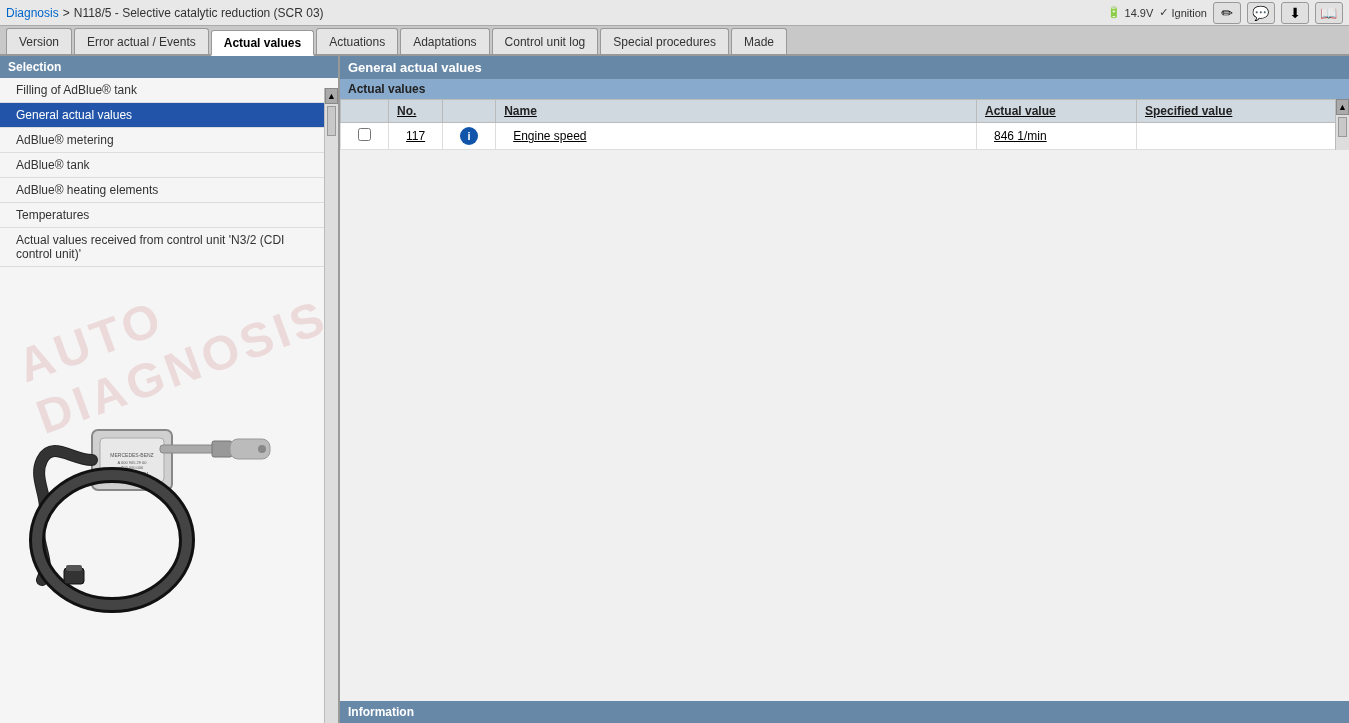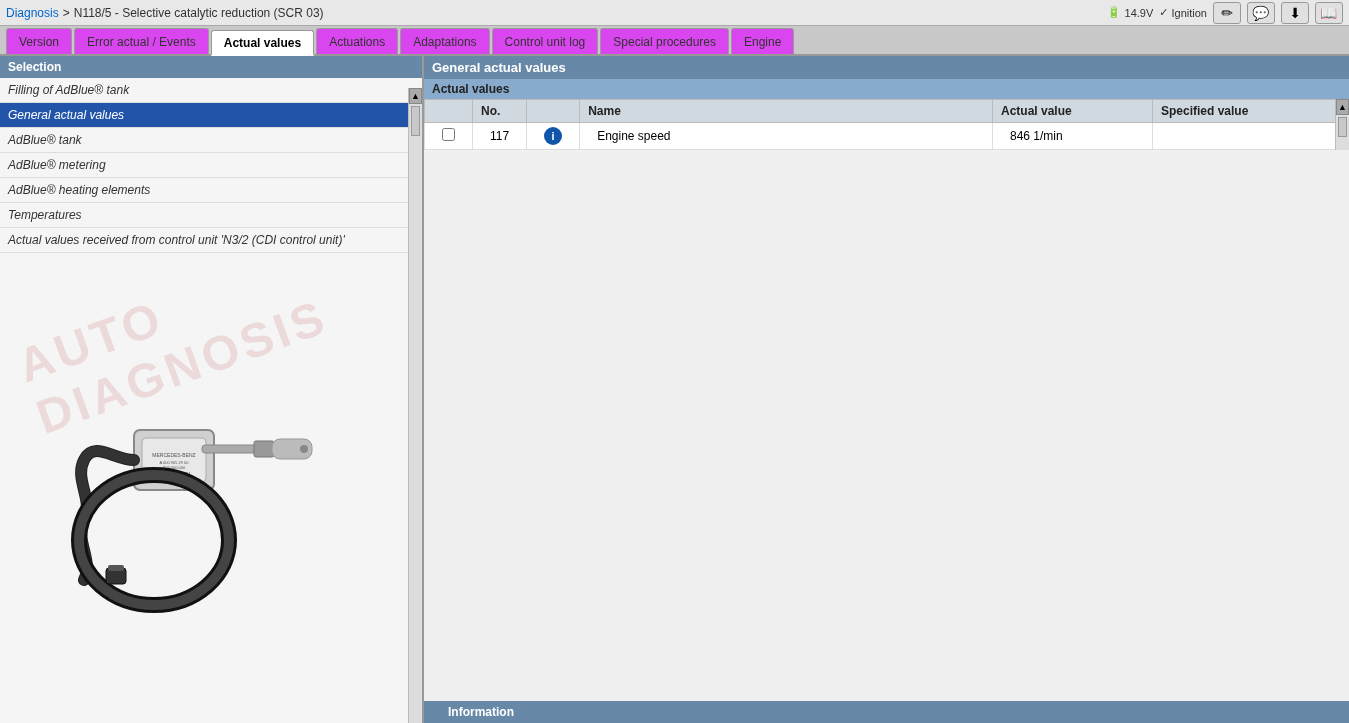--- a/index.html
+++ b/index.html
@@ -72,21 +72,21 @@
       background: #c8c8c8;
       display: flex;
       align-items: flex-end;
       padding: 0 6px;
       height: 30px;
       border-bottom: 2px solid #999;
       gap: 2px;
     }
     .tab {
       padding: 4px 12px;
-      background: #d946ef;
+      background: #e5e5e5;
       border: 1px solid #999;
       border-bottom: none;
       cursor: pointer;
       font-size: 12px;
       color: #333;
       border-radius: 3px 3px 0 0;
       height: 26px;
       display: flex;
       align-items: center;
     }
@@ -99,47 +99,46 @@
     }
 
     
     .main-area {
       display: flex;
       height: calc(723px - 26px - 30px);
     }
 
     
     .left-panel {
-      width: 424px;
+      width: 340px;
       background: #f5f5f5;
       border-right: 2px solid #999;
       display: flex;
       flex-direction: column;
       overflow: hidden;
       position: relative;
     }
     .left-panel-header {
       background: #6888a8;
       color: white;
       padding: 4px 8px;
       font-weight: bold;
       font-size: 12px;
     }
     .selection-list {
       flex: 1;
       overflow-y: auto;
       position: relative;
     }
     .selection-item {
-      padding: 5px 8px;
+      padding: 5px 16px;
       cursor: pointer;
       border-bottom: 1px solid #ddd;
       font-size: 12px;
       color: #333;
-      font-style: italic;
     }
     .selection-item.active {
       background: #2255aa;
       color: white;
     }
 
     
     .right-panel {
       flex: 1;
       background: #f0f0f0;
@@ -223,21 +222,21 @@
       flex: 1;
       position: relative;
       overflow: hidden;
       background: white;
     }
 
     
     .info-bar {
       background: #6888a8;
       color: white;
-      padding: 4px 24px;
+      padding: 4px 8px;
       font-weight: bold;
       font-size: 12px;
     }
 
     
     .watermark {
       position: absolute;
       font-size: 72px;
       font-weight: bold;
       color: rgba(180,40,40,0.13);
@@ -245,20 +244,21 @@
       transform: rotate(-20deg);
       white-space: nowrap;
       letter-spacing: 4px;
       z-index: 5;
     }
 
     .right-content {
       flex: 1;
       position: relative;
       overflow: hidden;
+      text-decoration: underline;
     }
   </style>
 </head>
 <body>
 
 <div class="top-bar">
   <div class="breadcrumb">
     <a>Diagnosis</a>
     <span>&gt;</span>
     <span>N118/5 - Selective catalytic reduction (SCR 03)</span>
@@ -280,34 +280,34 @@
 </div>
 
 <div class="tabs-bar">
   <div class="tab">Version</div>
   <div class="tab">Error actual / Events</div>
   <div class="tab active">Actual values</div>
   <div class="tab">Actuations</div>
   <div class="tab">Adaptations</div>
   <div class="tab">Control unit log</div>
   <div class="tab">Special procedures</div>
-  <div class="tab">Engine</div>
+  <div class="tab">Made</div>
 </div>
 
 <div class="main-area">
 
   <div class="left-panel">
     <div class="left-panel-header">
       <span>Selection</span>
     </div>
     <div class="selection-list">
       <div class="selection-item">Filling of AdBlue® tank</div>
       <div class="selection-item active">General actual values</div>
+      <div class="selection-item">AdBlue® metering</div>
       <div class="selection-item">AdBlue® tank</div>
-      <div class="selection-item">AdBlue® metering</div>
       <div class="selection-item">AdBlue® heating elements</div>
       <div class="selection-item">Temperatures</div>
       <div class="selection-item">Actual values received from control unit 'N3/2 (CDI control unit)'</div>
     </div>
 
     <div style="position:absolute; top:200px; left:0; right:14px; bottom:0; overflow:hidden; display:flex; align-items:center; justify-content:center;">
 
       <div class="watermark" style="left:20px; top:30px; font-size:48px;">AUTO<br>DIAGNOSIS</div>
 
       <svg width="300" height="280" viewBox="0 0 300 280" xmlns="http://www.w3.org/2000/svg">
@@ -353,21 +353,21 @@
     <div class="right-content">
       <div style="position:relative; overflow:hidden;">
         <table class="values-table">
           <thead>
             <tr>
               <th class="checkbox-cell"></th>
               <th class="no-cell">No.</th>
               <th style="width:22px;"></th>
               <th>Name</th>
               <th style="width:160px;">Actual value</th>
-              <th style="width:196px;">Specified value</th>
+              <th style="width:212px;">Specified value</th>
             </tr>
           </thead>
           <tbody>
             <tr>
               <td class="checkbox-cell">
                 <input type="checkbox" style="">
               </td>
               <td class="no-cell">117</td>
               <td>
                 <div class="info-icon">i</div>

